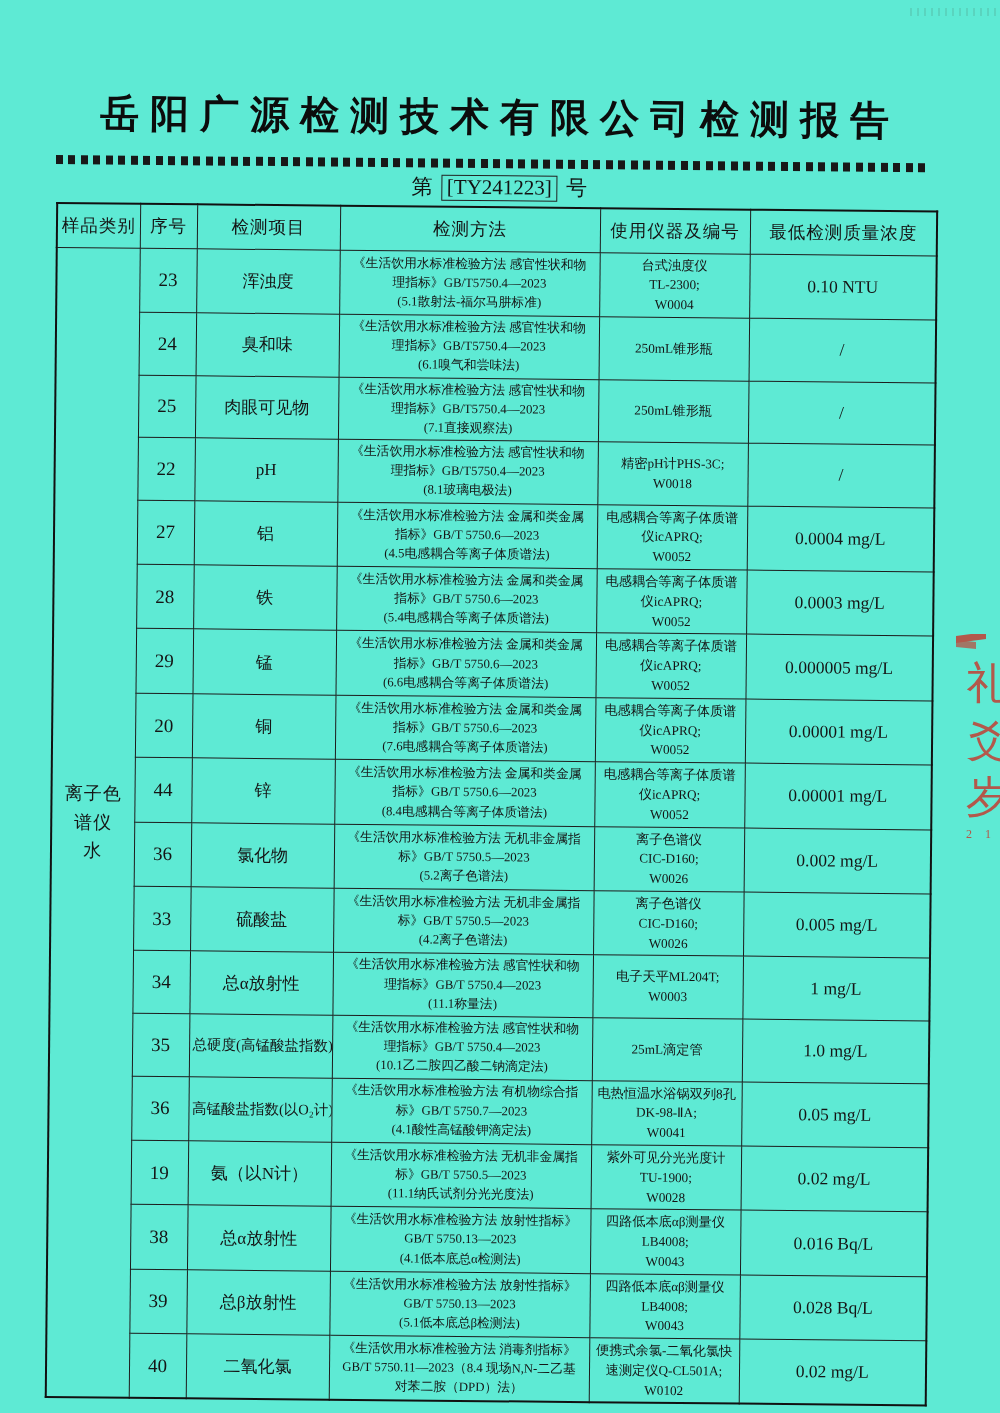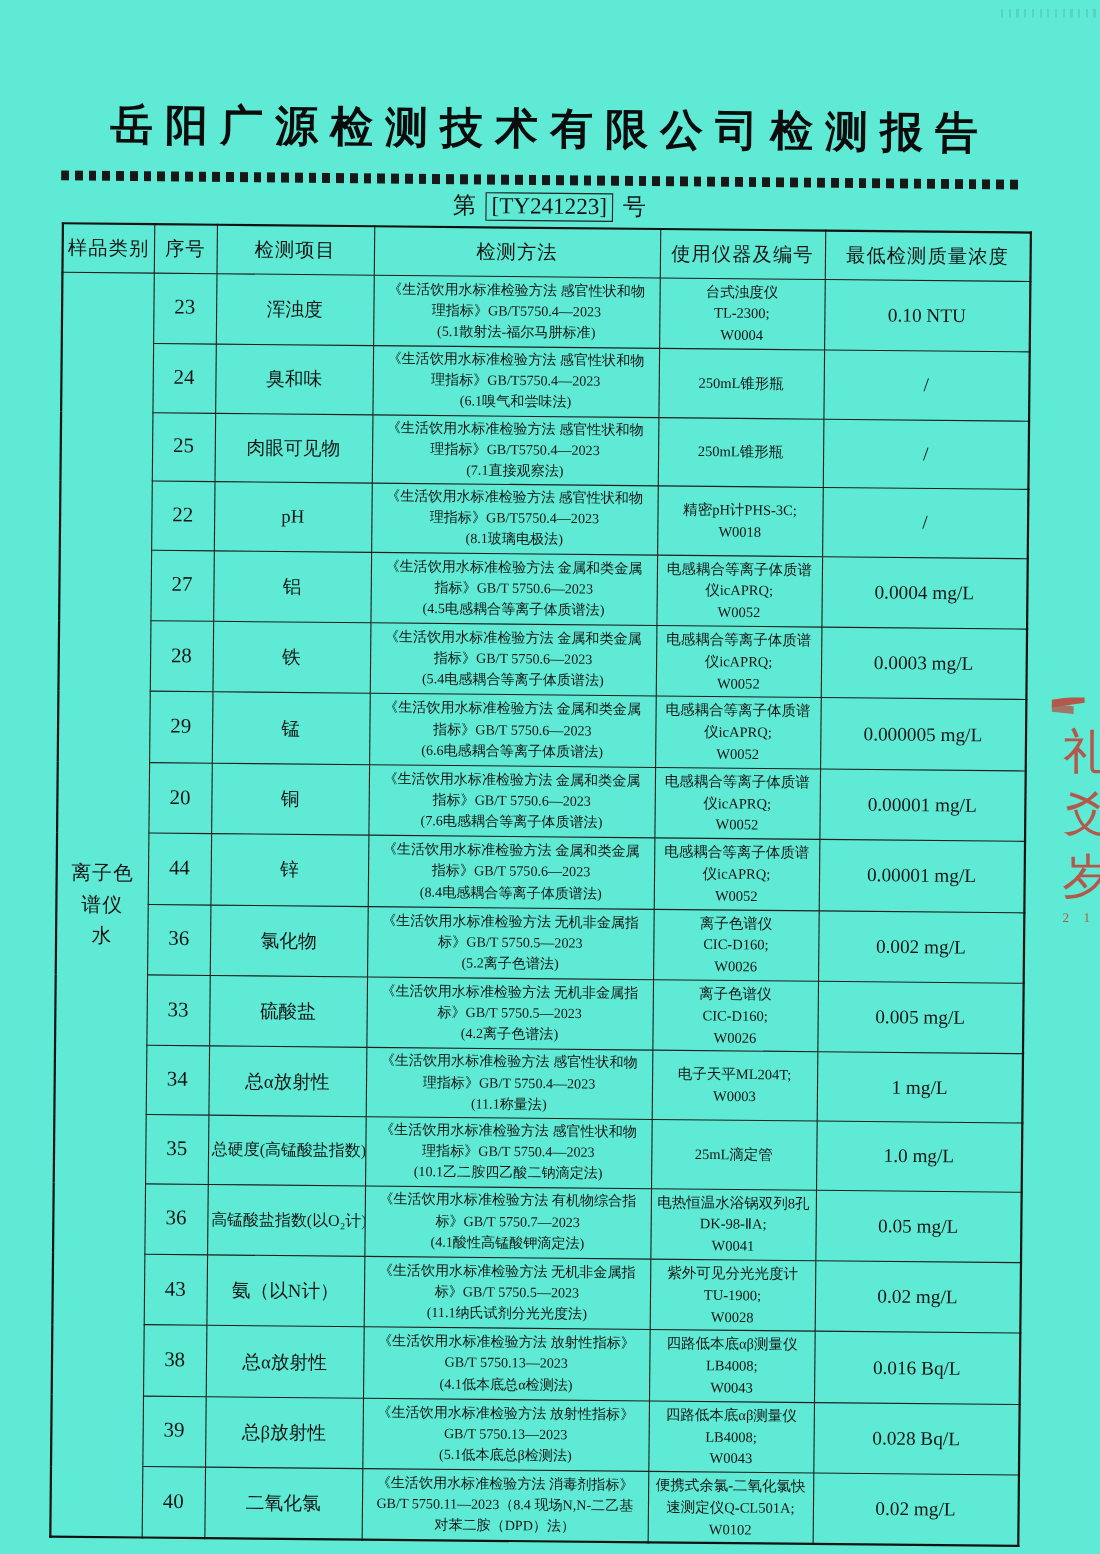--- a/index.html
+++ b/index.html
@@ -291,21 +291,21 @@
               <div>(4.1酸性高锰酸钾滴定法)</div>
             </td>
             <td class="instr">
               <div>电热恒温水浴锅双列8孔</div>
               <div>DK-98-ⅡA;</div>
               <div>W0041</div>
             </td>
             <td class="limit">0.05 mg/L</td>
           </tr>
           <tr>
-            <td class="no">43</td>
+            <td class="no">19</td>
             <td class="item">氨（以N计）</td>
             <td class="method">
               <div>《生活饮用水标准检验方法 无机非金属指</div>
               <div>标》GB/T 5750.5—2023</div>
               <div>(11.1纳氏试剂分光光度法)</div>
             </td>
             <td class="instr">
               <div>紫外可见分光光度计</div>
               <div>TU-1900;</div>
               <div>W0028</div>

